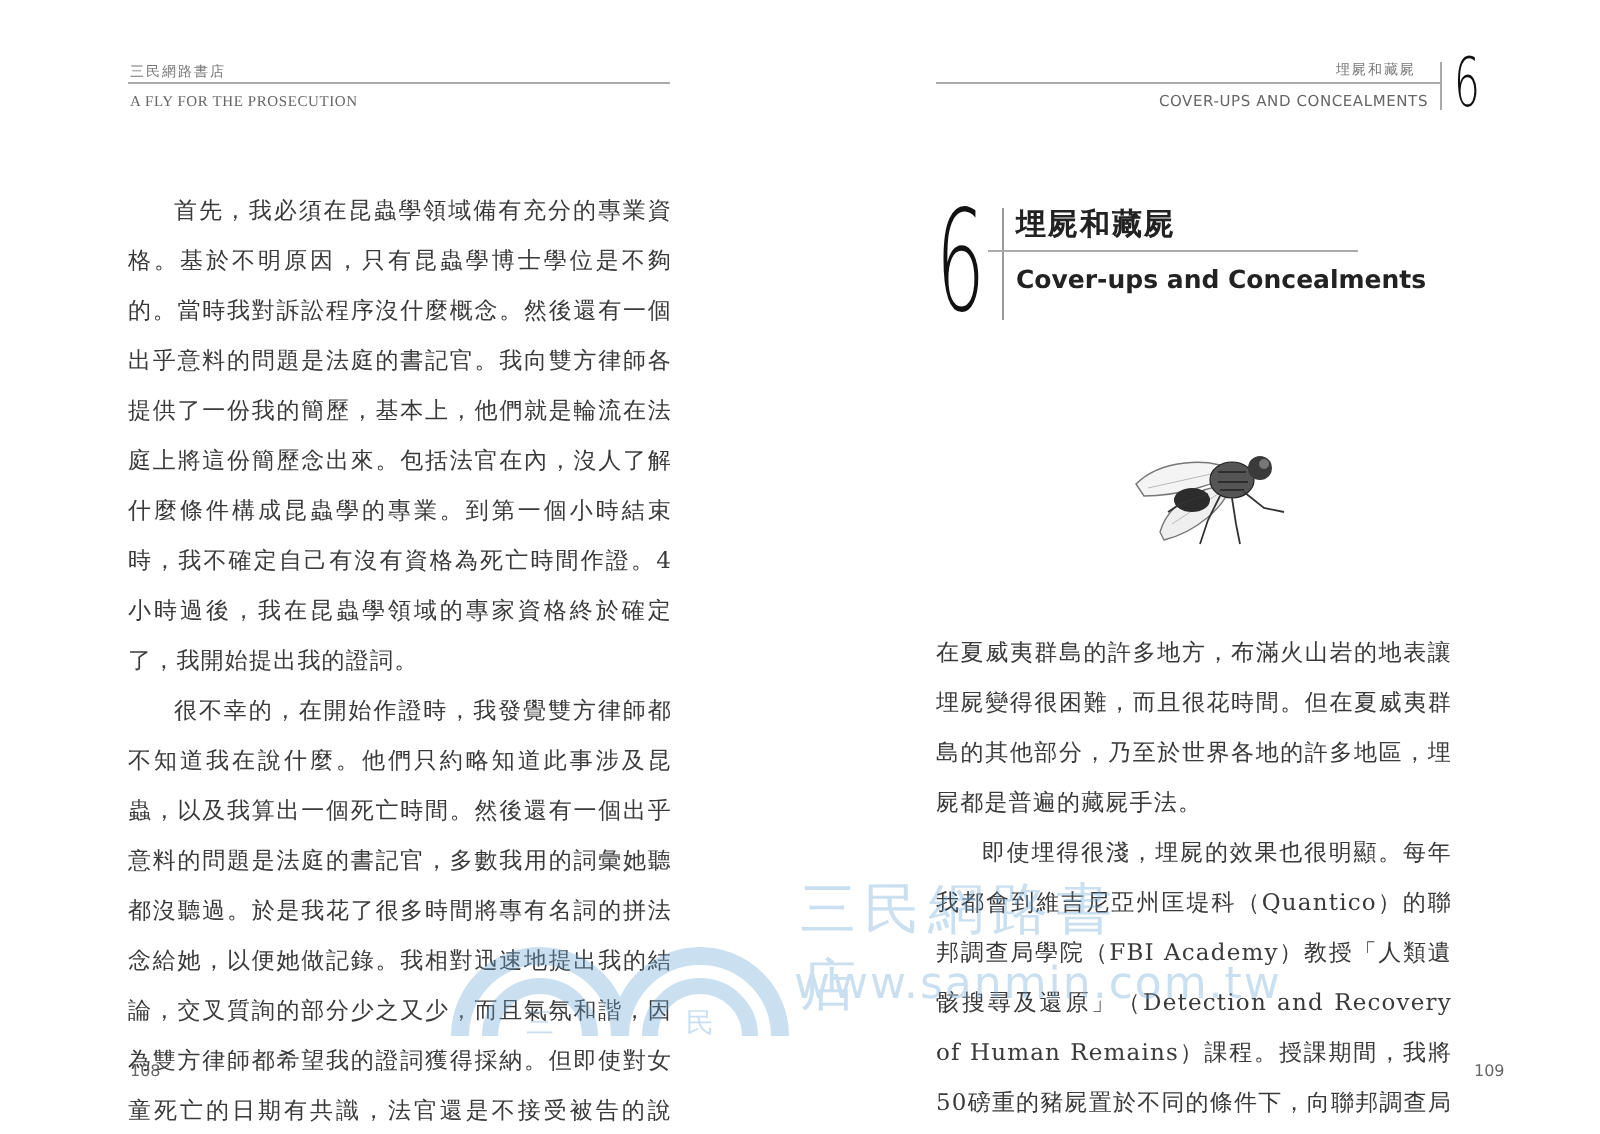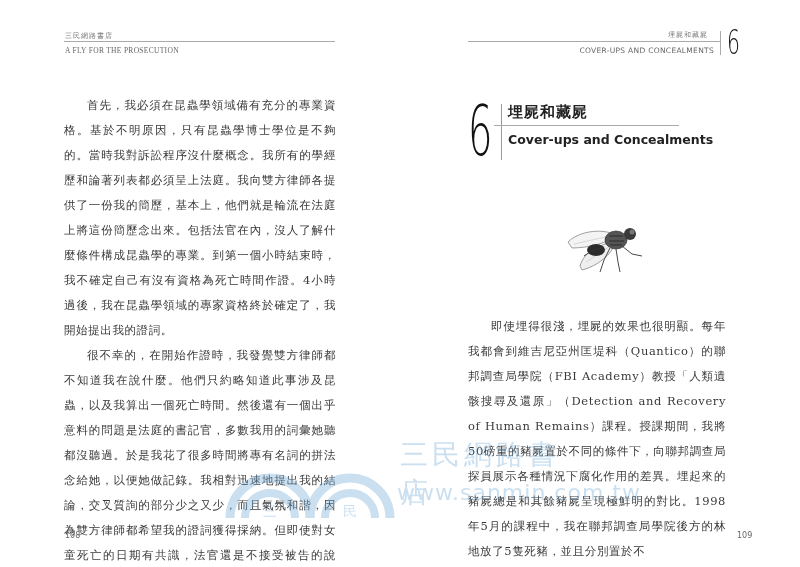--- a/index.html
+++ b/index.html
@@ -51,21 +51,21 @@
 </style>
 </head>
 <body>
 
 <div class="page left">
   <div class="lh-zh">三民網路書店</div>
   <div class="lh-rule"></div>
   <div class="lh-en">A FLY FOR THE PROSECUTION</div>
 
   <div class="body-text">
-    <p>首先，我必須在昆蟲學領域備有充分的專業資格。基於不明原因，只有昆蟲學博士學位是不夠的。當時我對訴訟程序沒什麼概念。我所有的學經歷和論著列表都必須呈上法庭。我向雙方律師各提供了一份我的簡歷，基本上，他們就是輪流在法庭上將這份簡歷念出來。包括法官在內，沒人了解什麼條件構成昆蟲學的專業。到第一個小時結束時，我不確定自己有沒有資格為死亡時間作證。4小時過後，我在昆蟲學領域的專家資格終於確定了，我開始提出我的證詞。</p>
+    <p>首先，我必須在昆蟲學領域備有充分的專業資格。基於不明原因，只有昆蟲學博士學位是不夠的。當時我對訴訟程序沒什麼概念。然後還有一個出乎意料的問題是法庭的書記官。我向雙方律師各提供了一份我的簡歷，基本上，他們就是輪流在法庭上將這份簡歷念出來。包括法官在內，沒人了解什麼條件構成昆蟲學的專業。到第一個小時結束時，我不確定自己有沒有資格為死亡時間作證。4小時過後，我在昆蟲學領域的專家資格終於確定了，我開始提出我的證詞。</p>
     <p>很不幸的，在開始作證時，我發覺雙方律師都不知道我在說什麼。他們只約略知道此事涉及昆蟲，以及我算出一個死亡時間。然後還有一個出乎意料的問題是法庭的書記官，多數我用的詞彙她聽都沒聽過。於是我花了很多時間將專有名詞的拼法念給她，以便她做記錄。我相對迅速地提出我的結論，交叉質詢的部分少之又少，而且氣氛和諧，因為雙方律師都希望我的證詞獲得採納。但即使對女童死亡的日期有共識，法官還是不接受被告的說法。他獲判謀殺罪，目前在服無期徒刑。</p>
   </div>
 
   <div class="folio">108</div>
 </div>
 
 <div class="page right">
   <div class="rh-zh">埋屍和藏屍</div>
   <div class="rh-rule"></div>
   <div class="rh-en">COVER-UPS AND CONCEALMENTS</div>
@@ -94,20 +94,21 @@
     <ellipse cx="70" cy="22" rx="6" ry="6" fill="#3a3a3a"></ellipse>
     <circle cx="72" cy="20" r="2.5" fill="#777"></circle>
 
     <path d="M50 36 L44 48 L40 60" stroke="#333" stroke-width="0.9" fill="none"></path>
     <path d="M56 37 L58 50 L60 60" stroke="#333" stroke-width="0.9" fill="none"></path>
     <path d="M62 34 L72 42 L82 44" stroke="#333" stroke-width="0.9" fill="none"></path>
     <path d="M44 35 L30 40 L24 44" stroke="#333" stroke-width="0.9" fill="none"></path>
   </svg>
 
   <div class="body-text">
+    <p class="noindent">在夏威夷群島的許多地方，布滿火山岩的地表讓埋屍變得很困難，而且很花時間。但在夏威夷群島的其他部分，乃至於世界各地的許多地區，埋屍都是普遍的藏屍手法。</p>
     <p>即使埋得很淺，埋屍的效果也很明顯。每年我都會到維吉尼亞州匡堤科（Quantico）的聯邦調查局學院（FBI Academy）教授「人類遺骸搜尋及還原」（Detection and Recovery of Human Remains）課程。授課期間，我將50磅重的豬屍置於不同的條件下，向聯邦調查局探員展示各種情況下腐化作用的差異。埋起來的豬屍總是和其餘豬屍呈現極鮮明的對比。1998年5月的課程中，我在聯邦調查局學院後方的林地放了5隻死豬，並且分別置於不</p>
   </div>
 
   <div class="folio">109</div>
 </div>
 
 <div class="watermark">
   <svg width="175" height="80" viewBox="0 0 175 80">
     <g fill="none" stroke="#6aa6d6">
       <path d="M5 78 A 40 40 0 0 1 85 78" stroke-width="9"></path>

